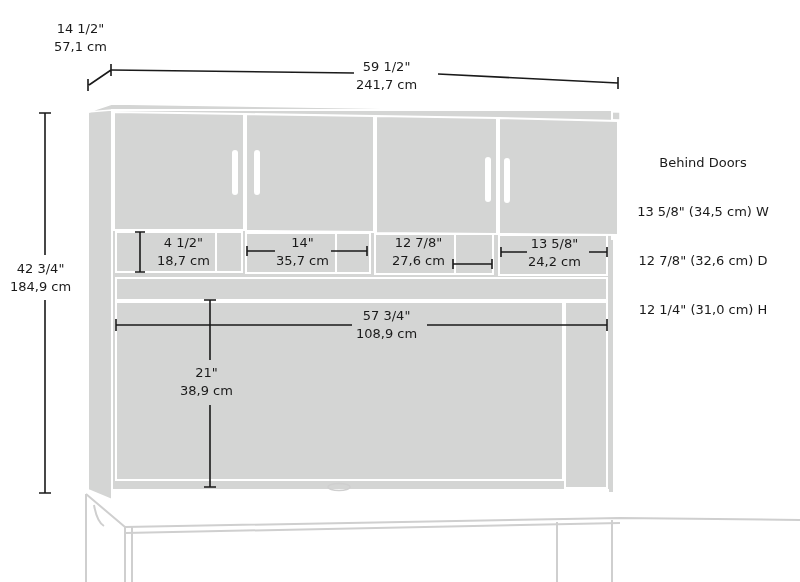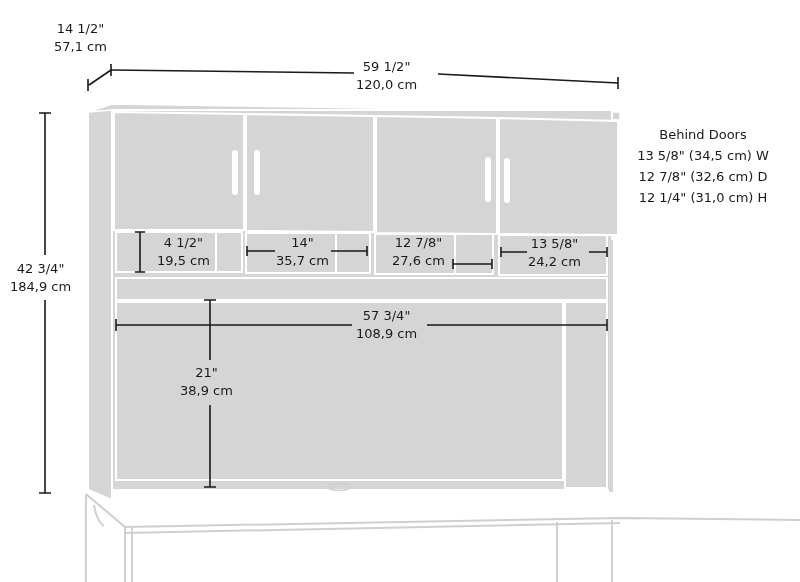--- a/index.html
+++ b/index.html
@@ -2,21 +2,21 @@
 <html><head>
 <meta charset="utf-8">
 <style>
   html, body { margin:0; padding:0; background:#ffffff; }
   body { width:800px; height:582px; position:relative; overflow:hidden;
          font-family:"DejaVu Sans","Liberation Sans",sans-serif; color:#1a1a1a; }
   svg.art { position:absolute; left:0; top:0; }
   .lbl { position:absolute; text-align:center; font-size:13px; line-height:18px; color:#1a1a1a; white-space:nowrap; }
   .lbl span { display:block; }
   .note { position:absolute; left:628px; top:124px; width:150px; text-align:center; font-size:13px; line-height:21px; }
-  .note span { display:block; }
+  .note span { display:block;margin-top:28px; }
 </style>
 </head>
 <body>
 
 <svg class="art" width="800" height="582" viewBox="0 0 800 582">
 
   <g fill="none" stroke="#cfcfcf" stroke-width="2">
     <path d="M86 494 L125 527 L620 518 L800 520"></path>
     <path d="M86 494 L86 582"></path>
     <path d="M125 527 L125 582 M132 527 L132 582"></path>
@@ -74,29 +74,29 @@
     <path d="M210 300 L210 360 M210 405 L210 487 M204 300 L216 300 M204 487 L216 487"></path>
   </g>
 </svg>
 
 <div class="lbl" style="left:54px;top:20px;">
   <span>14 1/2"</span>
   <span>57,1 cm</span>
 </div>
 <div class="lbl" style="left:356px;top:58px;">
   <span>59 1/2"</span>
-  <span>120,0 cm</span>
+  <span>241,7 cm</span>
 </div>
 <div class="lbl" style="left:10px;top:260px;background:#fff;">
   <span>42 3/4"</span>
   <span>184,9 cm</span>
 </div>
 <div class="lbl" style="left:157px;top:234px;">
   <span>4 1/2"</span>
-  <span>19,5 cm</span>
+  <span>18,7 cm</span>
 </div>
 <div class="lbl" style="left:276px;top:234px;">
   <span>14"</span>
   <span>35,7 cm</span>
 </div>
 <div class="lbl" style="left:392px;top:234px;">
   <span>12 7/8"</span>
   <span>27,6 cm</span>
 </div>
 <div class="lbl" style="left:528px;top:235px;">

